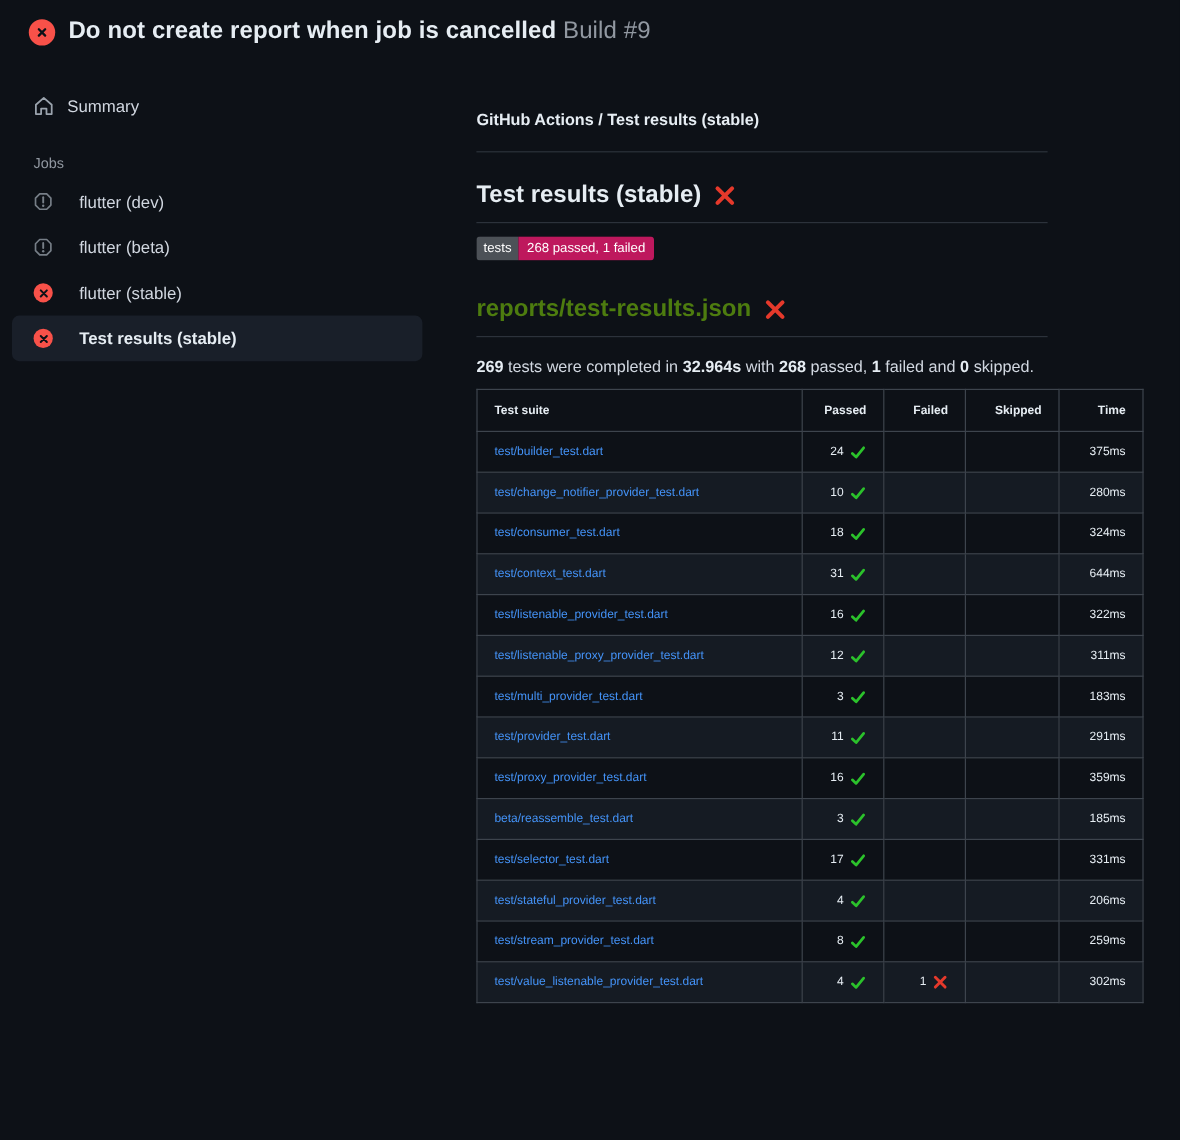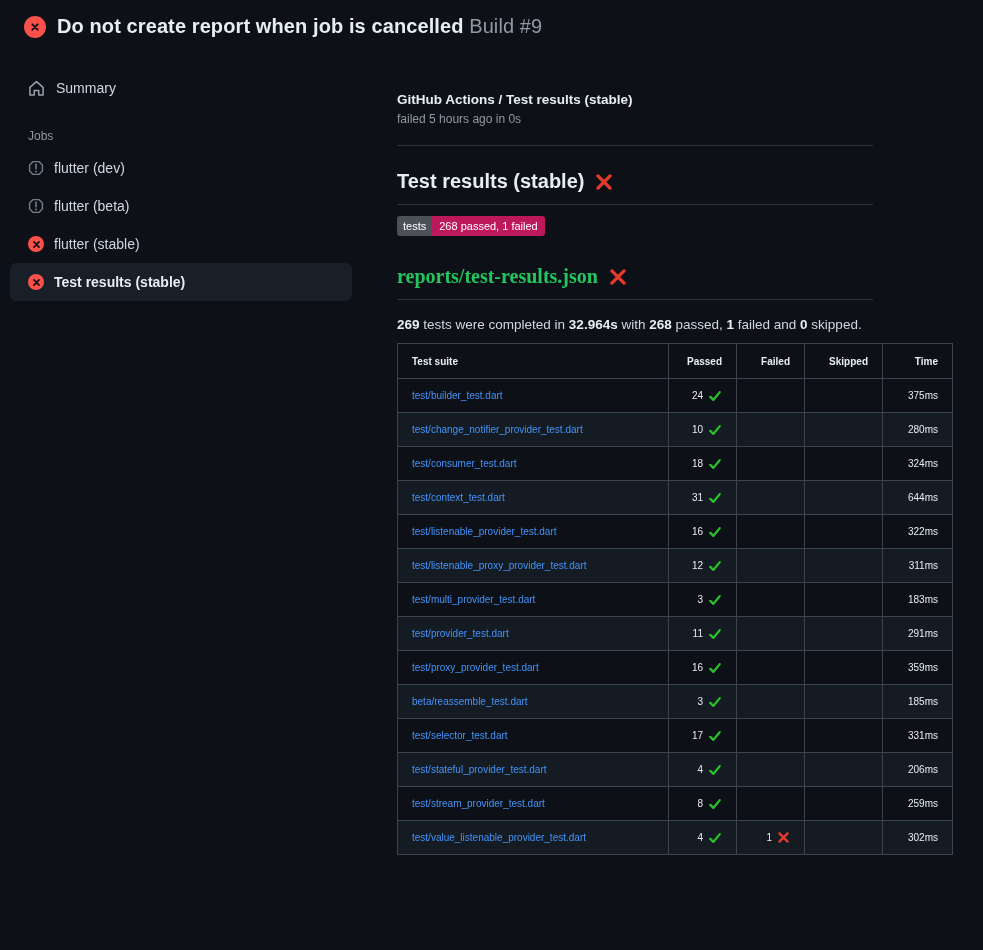--- a/index.html
+++ b/index.html
@@ -34,21 +34,21 @@
   .side-summary {
     display: flex; align-items: flex-start; gap: 11px;
     padding: 10px 18px 10px 28px;
     font-size: 14px; color: #d1d7e0; cursor: pointer;
   }
   .jobs-label {
     margin: 22px 0 6px 28px;
     font-size: 12px; color: #9198a1;
   }
   .job-item {
-    display: flex; align-items: center; gap: 10px;
+    display: flex; align-items: center; gap: 22px;
     margin: 0 28px 0 10px;
     padding: 11px 8px 11px 18px;
     border-radius: 6px;
     font-size: 14px; color: #d1d7e0;
     cursor: pointer;
   }
   .job-item.selected { background: #191f29; color: #e6edf3; font-weight: 700; }
   .circle-x {
     width: 16px; height: 16px; border-radius: 50%;
     background: #f85149;
@@ -65,21 +65,21 @@
   .rule-1 { margin-top: 19px; }
   .rule-2 { margin-top: 11px; }
   .rule-3 { margin-top: 11px; }
 
   .section-heading {
     margin-top: 24px;
     font-size: 20px; font-weight: 700;
     display: flex; align-items: center; gap: 11px;
   }
   .report-heading { margin-top: 29px; }
-  .report-link { color: #22c55e; text-decoration: none; font-family: Liberation Serif, serif; }
+  .report-link { color: #4d7c0f; text-decoration: none; }
 
   .badge {
     margin-top: 11px;
     display: inline-flex;
     font-size: 11px; line-height: 14px;
     border-radius: 3px; overflow: hidden;
   }
   .badge-label { background: #4c5157; color: #ffffff; padding: 3px 6px; }
   .badge-value { background: #be185d; color: #ffffff; padding: 3px 7px; }
 
@@ -164,21 +164,20 @@
           </svg>
         </span>
         <span>Test results (stable)</span>
       </div>
     </div>
 </nav>
 
 <main class="main">
 
   <div class="breadcrumb">GitHub Actions / Test results (stable)</div>
-  <div class="meta-line">failed 5 hours ago in 0s</div>
   <hr class="rule rule-1">
 
   <h2 class="section-heading">
     <span>Test results (stable)</span>
     <svg width="18" height="18" viewBox="0 0 16 16">
       <path d="M2.6 2.6 L13.4 13.4 M13.4 2.6 L2.6 13.4" stroke="#e5392b" stroke-width="3" stroke-linecap="round"></path>
     </svg>
   </h2>
   <hr class="rule rule-2">
 

